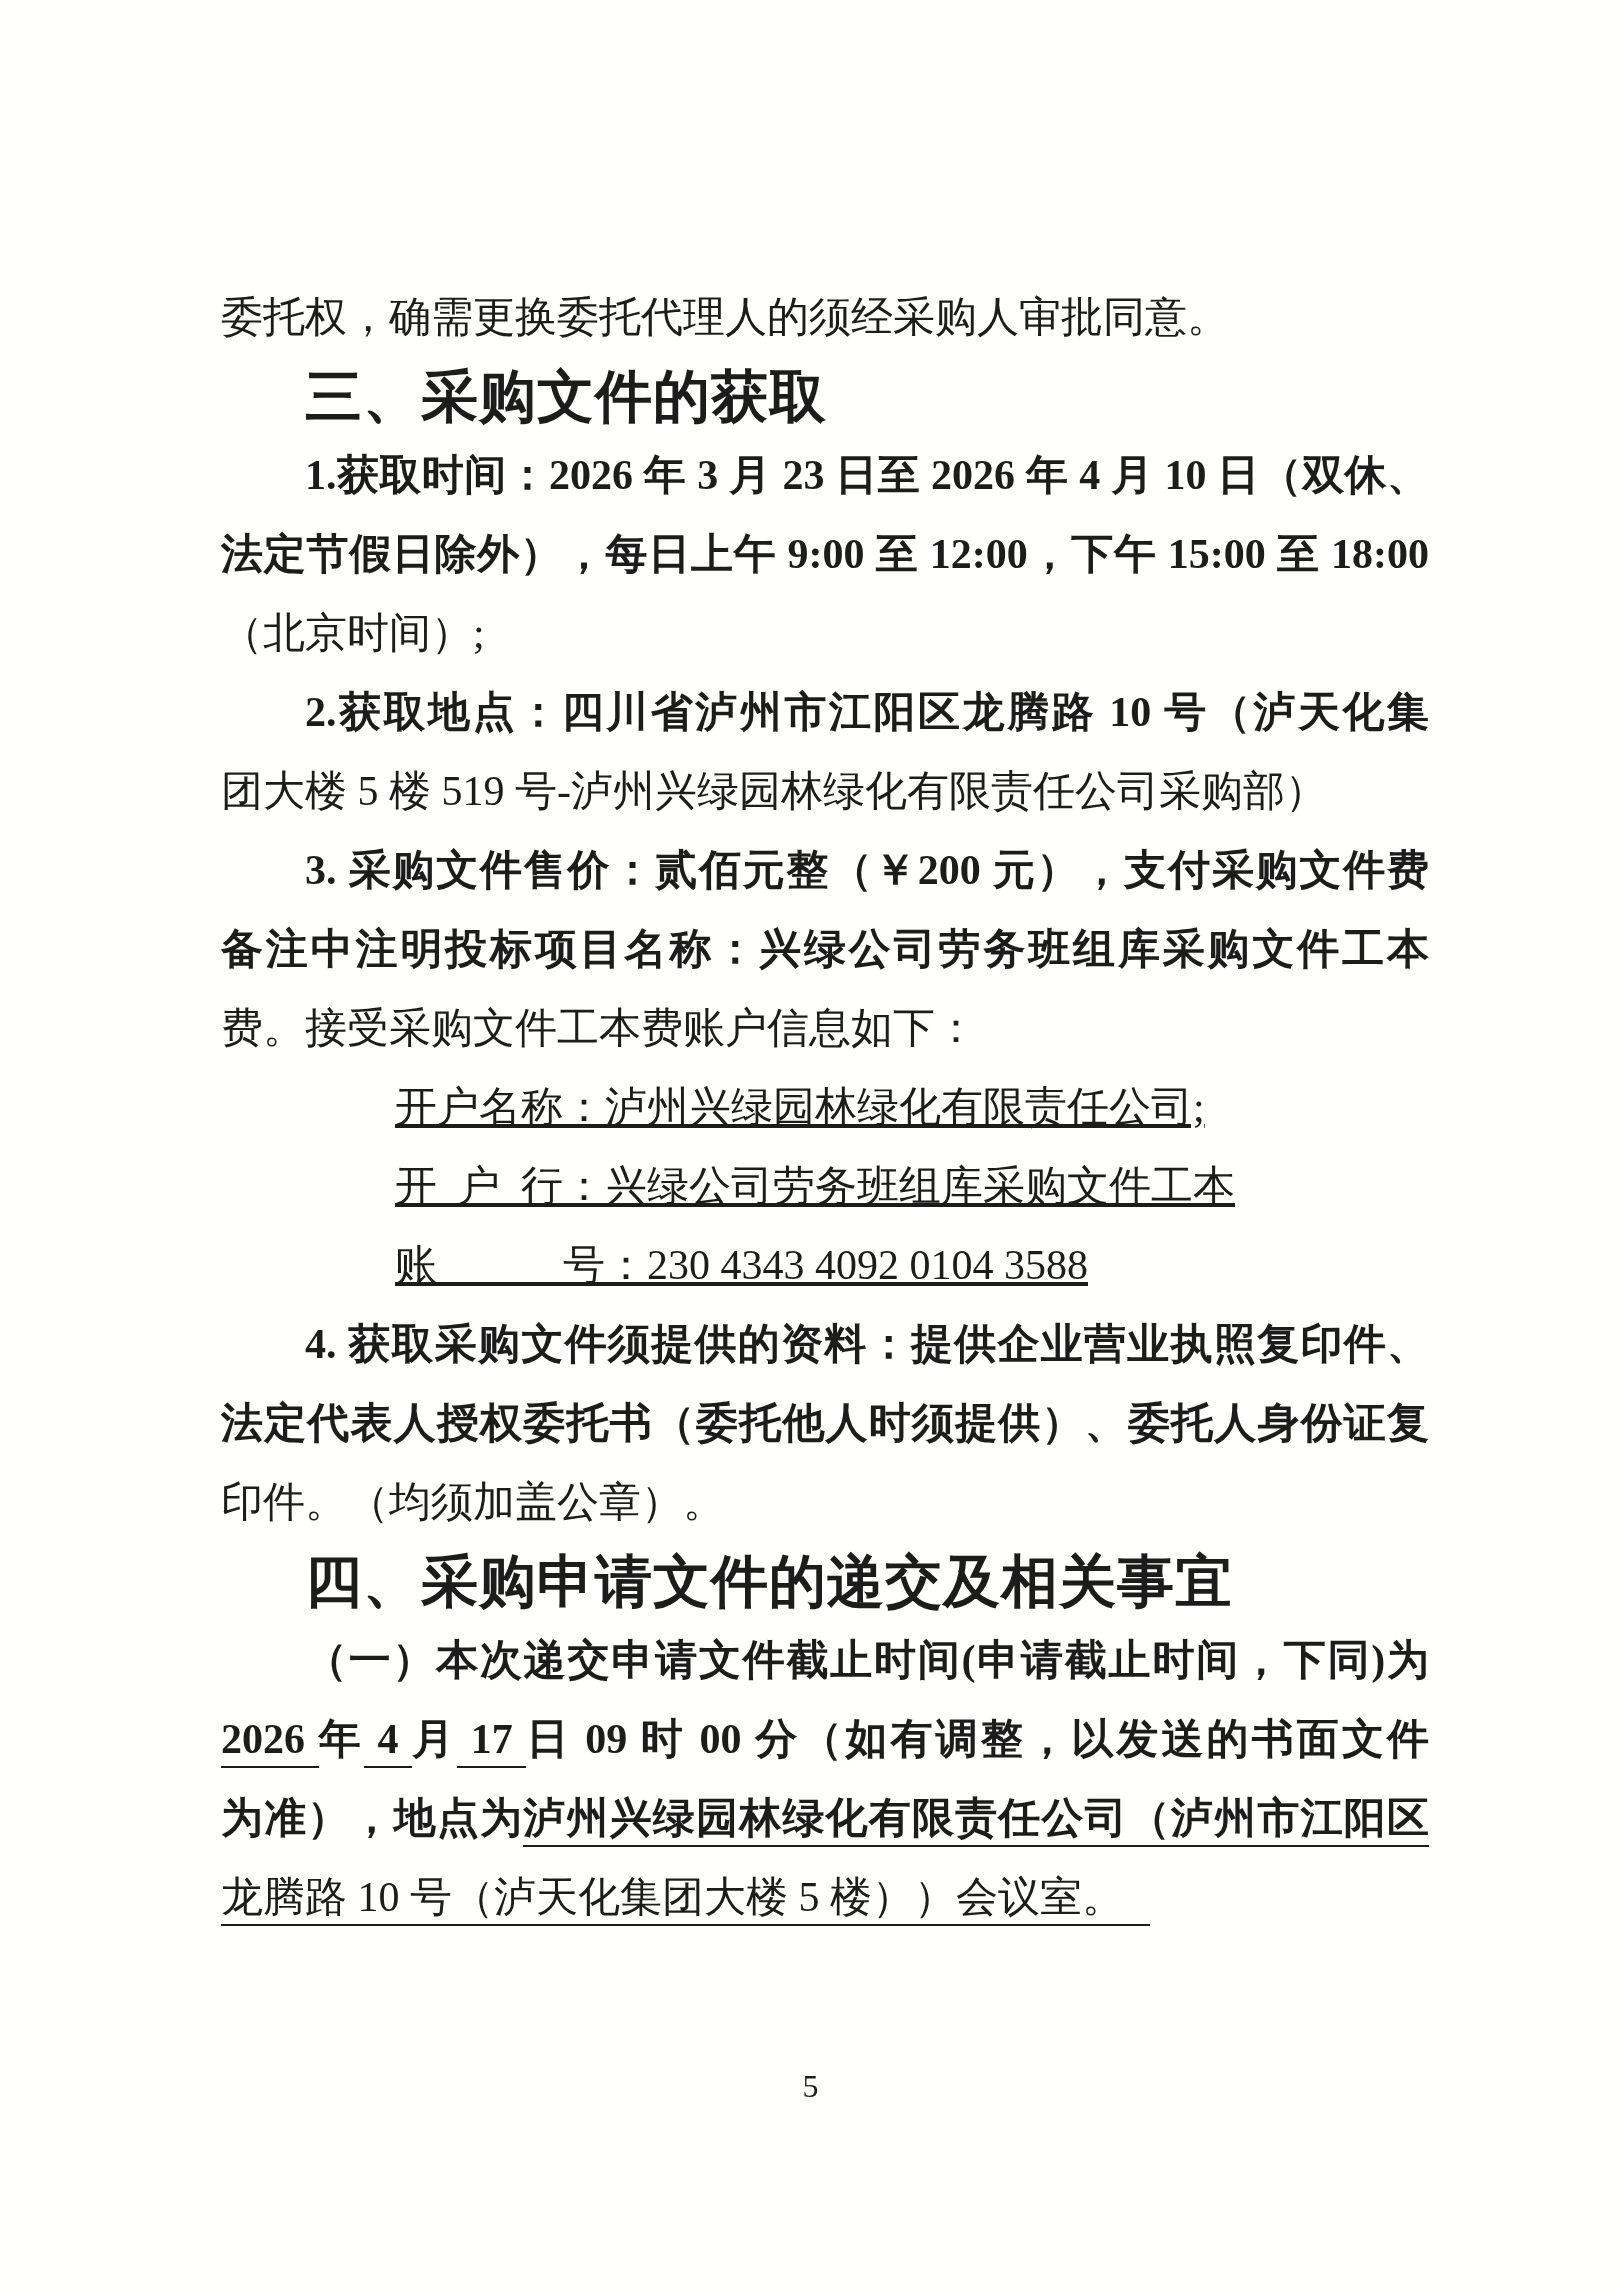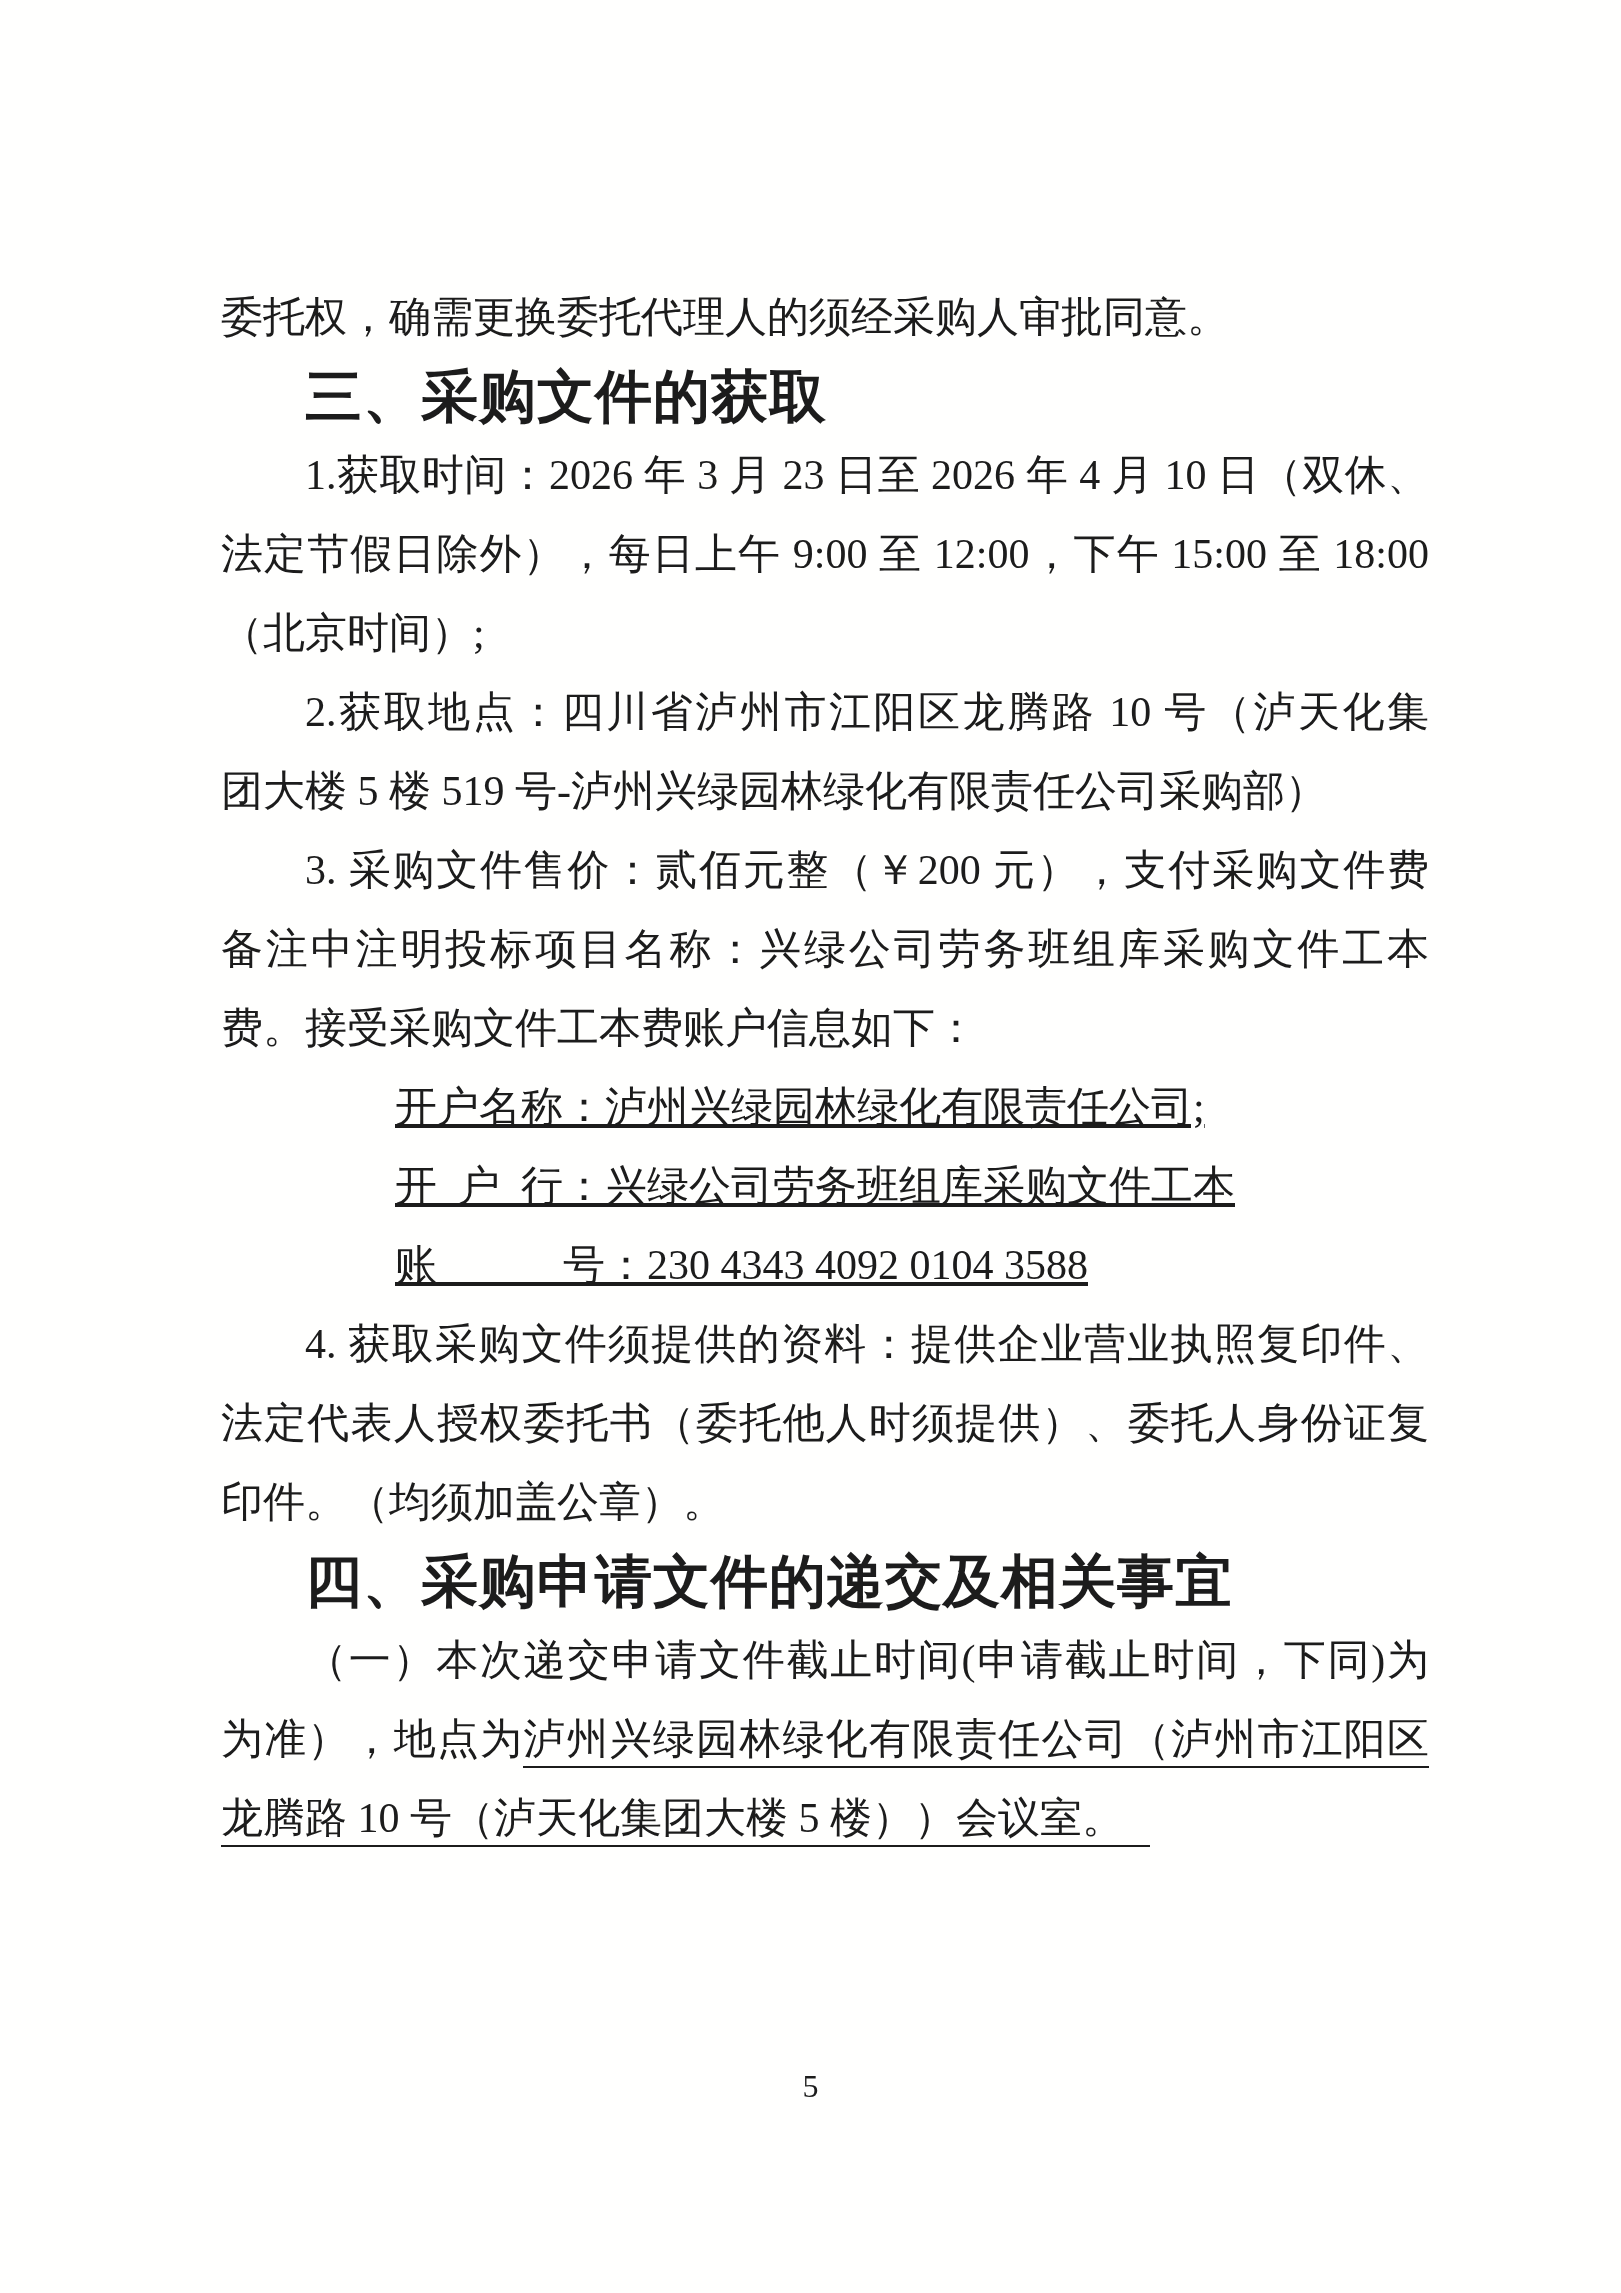--- a/index.html
+++ b/index.html
@@ -20,21 +20,21 @@
     font-size:42px;
   }
   .ln{
     margin:0;
     height:79px;
     line-height:79px;
     font-weight:normal;
     text-align:left;
   }
   
-  .j{text-align:justify;text-align-last:justify;}
+  .j{text-align:justify;text-align-last:justify;font-weight:bold;}
   
   .ind{text-indent:84px;}
   
   .acct{text-indent:174px;text-decoration:underline;}
   
   .head{
     font-family:"Liberation Sans","DejaVu Sans",sans-serif;
     font-weight:700;
     font-size:57px;
     letter-spacing:1px;
@@ -81,20 +81,21 @@
     <p class="ln acct">账　　　号：230 4343 4092 0104 3588</p>
 
     <p class="ln ind j">4. 获取采购文件须提供的资料：提供企业营业执照复印件、</p>
     <p class="ln j">法定代表人授权委托书（委托他人时须提供）、委托人身份证复</p>
     <p class="ln">印件。（均须加盖公章）。</p>
 
     <p class="ln head ind">四、采购申请文件的递交及相关事宜</p>
 
     <p class="ln ind j">（一）本次递交申请文件截止时间(申请截止时间，下同)为</p>
 
+    <p class="ln j"><span class="u">2026&nbsp;</span><span>年</span><span class="u">&nbsp;4&nbsp;</span><span>月</span><span class="u">&nbsp;17&nbsp;</span><span>日 09 时 00 分（如有调整，以发送的书面文件</span></p>
 
     <p class="ln j"><span>为准），地点为</span><span class="u">泸州兴绿园林绿化有限责任公司（泸州市江阳区</span></p>
 
     <p class="ln"><span class="u u-tail">龙腾路 10 号（泸天化集团大楼 5 楼））会议室。</span></p>
 
   </div>
 
   <div class="pagenum">5</div>
 </div>
 

